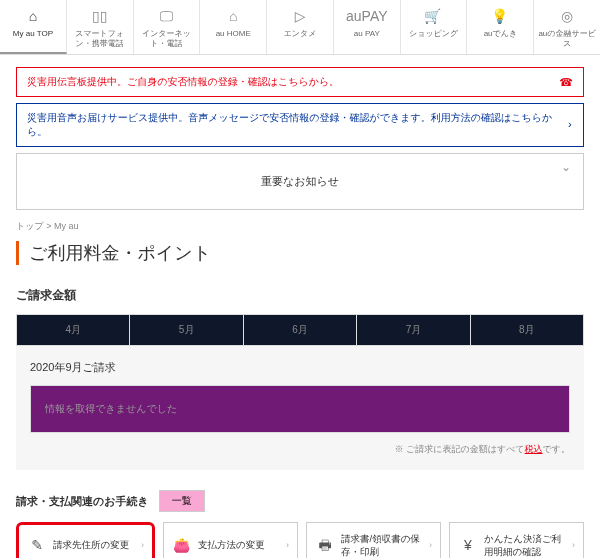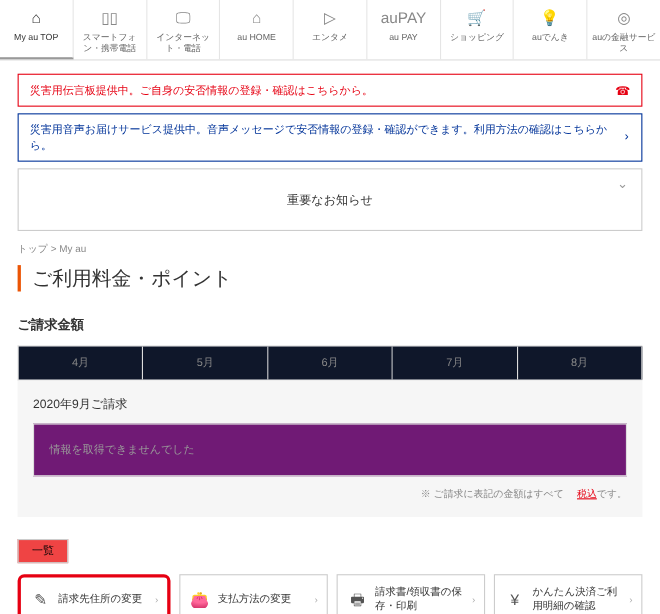--- a/index.html
+++ b/index.html
@@ -20,24 +20,24 @@
 .breadcrumb { font-size: 9px; color: #888; margin-bottom: 8px; }
 .page-title { font-size: 18px; font-weight: normal; border-left: 3px solid #eb5505; padding-left: 10px; margin-bottom: 22px; }
 .section-h { font-size: 12px; font-weight: bold; margin-bottom: 10px; }
 .month-tabs { display: flex; border: 1px solid #ddd; border-right: none; }
 .month-tab { flex: 1; text-align: center; padding: 8px 0; font-size: 10px; color: #888; border-right: 1px solid #ddd; cursor: pointer; background: #0f172a; }
 .month-tab.active { background: #eb5505; color: #fff; }
 .bill-box { background: #f6f6f6; padding: 14px; }
 .bill-title { font-size: 11px; margin-bottom: 10px; }
 .bill-msg { background: #701a75; border: 1px solid #ddd; padding: 16px 14px; color: #999; font-size: 10px; }
 .bill-note { text-align: right; font-size: 9px; color: #888; margin-top: 10px; }
-.bill-note a { color: #e60012; text-decoration: underline; margin-left: 12px; }
+.bill-note a { color: #e60012; text-decoration: underline; }
 .proc-head { display: flex; align-items: center; gap: 10px; margin: 20px 0 10px; }
 .proc-head h3 { font-size: 11px; font-weight: bold; }
-.pill-btn { border: 1px solid #ccc; background: #ef4444; padding: 3px 12px; font-size: 10px; cursor: pointer; }
+.pill-btn { border: 1px solid #ccc; background: #f9a8d4; padding: 3px 12px; font-size: 10px; cursor: pointer; }
 .proc-row { display: flex; gap: 8px; }
 .proc-btn { flex: 1; border: 1px solid #ccc; padding: 10px 8px; display: flex; align-items: center; gap: 6px; font-size: 9.5px; cursor: pointer; position: relative; line-height: 1.3; }
 .proc-btn.hl { border: 3px solid #e60012; border-radius: 6px; }
 .proc-btn .pico { width: 20px; text-align: center; font-size: 14px; color: #555; flex-shrink: 0; }
 .proc-btn .ptxt { flex: 1; }
 .proc-btn .chev { color: #aaa; font-size: 9px; }
 </style>
 </head>
 <body>
 
@@ -79,20 +79,21 @@
     </div>
   <div class="bill-box">
     <div class="bill-title">2020年9月ご請求</div>
     <div class="bill-msg">情報を取得できませんでした</div>
     <div class="bill-note">
       <span>※ ご請求に表記の金額はすべて</span><a href="#">税込</a><span>です。</span>
     </div>
   </div>
 
   <div class="proc-head">
+    <h3>請求・支払関連のお手続き</h3>
     <button class="pill-btn">一覧</button>
   </div>
   <div class="proc-row" id="proc-row">
       <div class="proc-btn hl">
         <span class="pico">✎</span>
         <span class="ptxt">請求先住所の変更</span>
         <span class="chev">›</span>
       </div>
       <div class="proc-btn">
         <span class="pico">👛</span>

